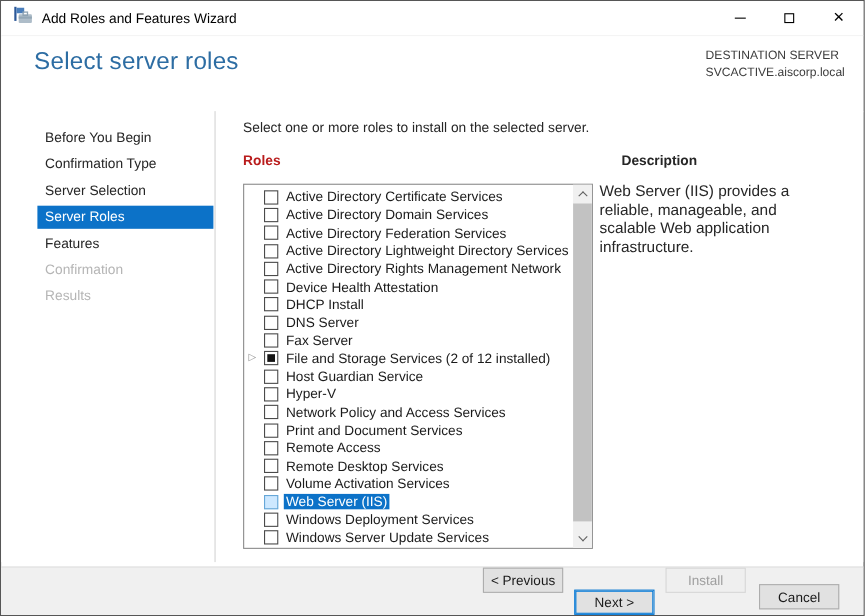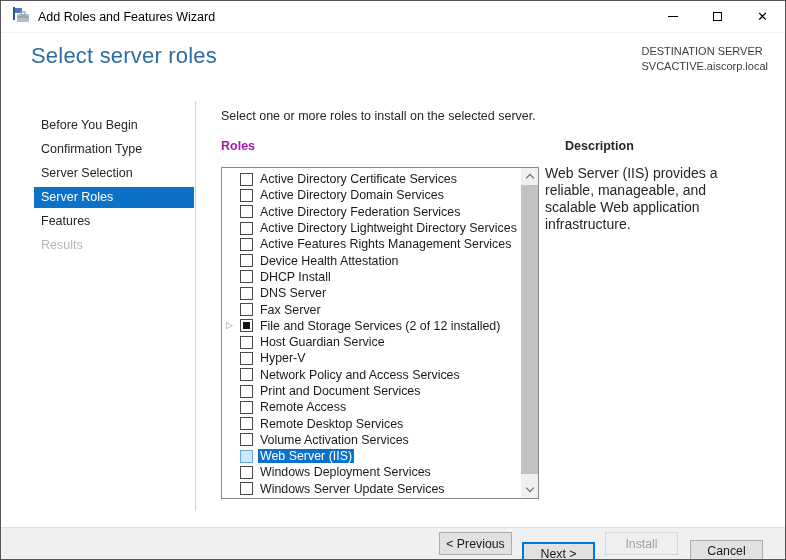--- a/index.html
+++ b/index.html
@@ -24,21 +24,21 @@
   
   .body{position:absolute;top:100px;bottom:48px;left:0;right:0;background:#fff;}
   .sidebar{position:absolute;left:0;top:0;bottom:0;width:195px;border-right:1px solid #d4d4d4;box-sizing:border-box;}
   .nav{padding-top:14px;}
   .nav-item{margin:0 0 3px 33px;width:160px;height:21px;line-height:21px;padding-left:7px;box-sizing:border-box;font-size:12.5px;color:#262626;white-space:nowrap;}
   .nav-item.selected{background:#0c72c8;color:#fff;}
   .nav-item.disabled{color:#b5b5b5;}
 
   .content{position:absolute;left:196px;top:0;right:0;bottom:0;}
   .instruction{position:absolute;left:24px;top:8px;font-size:12.5px;color:#262626;}
-  .roles-label{position:absolute;left:24px;top:38px;font-size:12.5px;font-weight:bold;color:#a21caf;}
+  .roles-label{position:absolute;left:24px;top:38px;font-size:12.5px;font-weight:bold;color:#b91c1c;}
   .desc-title{position:absolute;left:368px;top:38px;font-size:12.5px;font-weight:bold;color:#262626;}
   .desc-text{position:absolute;left:348px;top:64px;width:206px;font-size:14px;line-height:17px;color:#262626;}
 
   .listbox{position:absolute;left:24px;top:66px;width:318px;height:332px;border:1px solid #8a8a8a;box-sizing:border-box;background:#fff;display:flex;justify-content:flex-end;}
   .rows{flex:1;overflow:hidden;padding-top:3px;}
   .role-row{display:flex;align-items:center;height:16.3px;padding-left:4px;}
   .expander{width:14px;flex:none;font-size:9px;color:#8f8f8f;font-family:"DejaVu Sans",sans-serif;visibility:hidden;line-height:1;}
   .role-row.expandable .expander{visibility:visible;}
   .cb{width:11px;height:11px;flex:none;border:1px solid #4a4a4a;background:#fff;margin-right:7px;position:relative;}
   .cb.indeterminate::after{content:"";position:absolute;inset:2px;background:#141414;}
@@ -49,21 +49,21 @@
   .scrollbar{width:17px;flex:none;background:#f0f0f0;position:relative;}
   .sb-btn{position:absolute;left:0;right:0;height:17px;display:flex;align-items:center;justify-content:center;background:#f0f0f0;}
   .sb-up{top:0;}
   .sb-down{bottom:0;}
   .chev{width:6px;height:6px;border-top:1.5px solid #606060;border-right:1.5px solid #606060;box-sizing:border-box;}
   .chev-up{transform:rotate(-45deg);margin-top:3px;}
   .chev-down{transform:rotate(135deg);margin-top:-3px;}
   .sb-thumb{position:absolute;left:0;right:0;top:17px;height:calc(100% - 41px);background:#c2c2c2;}
 
   
-  .footer{position:absolute;left:0;right:0;bottom:0;height:32px;background:#f0f0f0;border-top:1px solid #dfdfdf;box-sizing:border-box;display:flex;align-items:center;justify-content:flex-end;padding-right:22px;}
+  .footer{position:absolute;left:0;right:0;bottom:0;height:44px;background:#f0f0f0;border-top:1px solid #dfdfdf;box-sizing:border-box;display:flex;justify-content:flex-end;padding-right:22px;}
   .btn{appearance:none;-webkit-appearance:none;width:73px;height:23px;font-family:inherit;font-size:12.3px;color:#1a1a1a;background:#e1e1e1;border:1px solid #adadad;margin-left:10px;padding:0;display:flex;align-items:center;justify-content:center;cursor:default;}
   .btn.focused{border-color:#0078d7;box-shadow:inset 0 0 0 1px #0078d7;margin-top:20px;}
   .btn.disabled{background:#efefef;border-color:#d6d6d6;color:#9f9f9f;}
   .btn.install{}
   .btn.cancel{margin-left:12px;margin-top:15px;}
 </style>
 </head>
 <body>
 
 <div class="window">
@@ -102,20 +102,21 @@
 
   <div class="body">
 
     <div class="sidebar">
       <div class="nav">
           <div class="nav-item">Before You Begin</div>
           <div class="nav-item">Confirmation Type</div>
           <div class="nav-item">Server Selection</div>
           <div class="nav-item selected">Server Roles</div>
           <div class="nav-item">Features</div>
+          <div class="nav-item disabled">Confirmation</div>
           <div class="nav-item disabled">Results</div>
         </div>
     </div>
 
     <div class="content">
       <div class="instruction">Select one or more roles to install on the selected server.</div>
       <div class="roles-label">Roles</div>
 
       <div class="listbox">
         <div class="rows">
@@ -135,21 +136,21 @@
               <span class="role-label">Active Directory Federation Services</span>
             </div>
             <div class="role-row">
               <span class="expander">▷</span>
               <span class="cb"></span>
               <span class="role-label">Active Directory Lightweight Directory Services</span>
             </div>
             <div class="role-row">
               <span class="expander">▷</span>
               <span class="cb"></span>
-              <span class="role-label">Active Features Rights Management Services</span>
+              <span class="role-label">Active Directory Rights Management Network</span>
             </div>
             <div class="role-row">
               <span class="expander">▷</span>
               <span class="cb"></span>
               <span class="role-label">Device Health Attestation</span>
             </div>
             <div class="role-row">
               <span class="expander">▷</span>
               <span class="cb"></span>
               <span class="role-label">DHCP Install</span>

